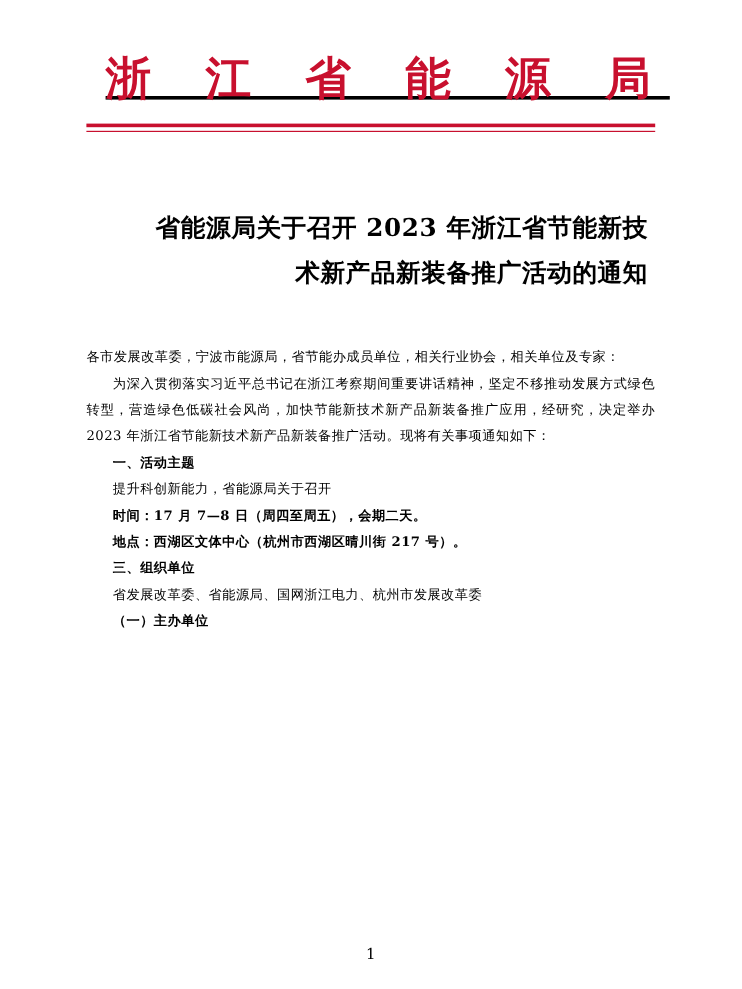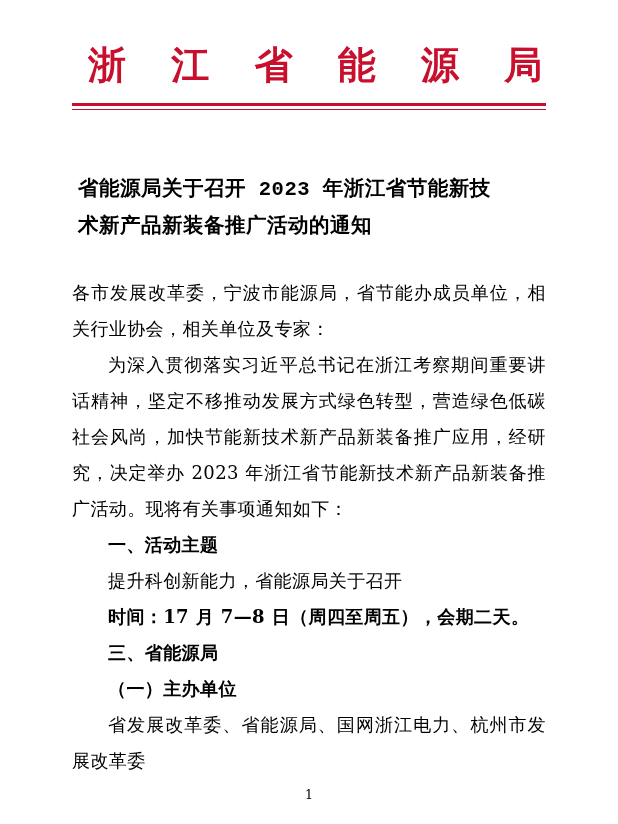--- a/index.html
+++ b/index.html
@@ -19,20 +19,21 @@
     width: 618px;
     height: 824px;
     box-sizing: border-box;
     padding: 0 72px;
   }
 
   
   .letterhead {
     text-align: center;
     padding-top: 40px;
+    text-decoration: underline;
   }
   .letterhead-title {
     color: #c8102e;
     font-family: "DejaVu Serif", "Liberation Serif", serif;
     font-weight: bold;
     font-size: 38px;
     letter-spacing: 16px;
     text-indent: 16px;
     line-height: 1.3;
     white-space: nowrap;
@@ -49,33 +50,32 @@
   .rule-thin {
     height: 1px;
     background: #c8102e;
     width: 100%;
     margin-top: 3px;
   }
 
   
   .doc-title {
     margin-top: 62px;
-    text-align: left;
+    text-align: right;
     font-weight: bold;
     font-size: 20.5px;
     line-height: 1.78;
     letter-spacing: 0.5px;
     padding: 0 6px;
-    font-family: Liberation Mono, monospace;
   }
 
   
   .body-text {
-    margin-top: 30px;
-    font-size: 18px;
+    margin-top: 42px;
+    font-size: 11px;
     line-height: 2.0;
     letter-spacing: 0.4px;
     text-align: justify;
     text-justify: inter-ideograph;
   }
   .para {
     margin: 0;
   }
   .indent2 {
     text-indent: 2em;
@@ -117,19 +117,20 @@
     <div>省能源局关于召开 2023 年浙江省节能新技</div>
     <div>术新产品新装备推广活动的通知</div>
   </div>
 
   <div class="body-text">
     <p class="para">各市发展改革委，宁波市能源局，省节能办成员单位，相关行业协会，相关单位及专家：</p>
     <p class="para indent2">为深入贯彻落实习近平总书记在浙江考察期间重要讲话精神，坚定不移推动发展方式绿色转型，营造绿色低碳社会风尚，加快节能新技术新产品新装备推广应用，经研究，决定举办 2023 年浙江省节能新技术新产品新装备推广活动。现将有关事项通知如下：</p>
     <p class="para heading-item">一、活动主题</p>
     <p class="para indent2">提升科创新能力，省能源局关于召开</p>
     <p class="para indent2 lead">时间：17 月 7—8 日（周四至周五），会期二天。</p>
-    <p class="para heading-item">三、省能源局</p>
+    <p class="para indent2 lead">地点：西湖区文体中心（杭州市西湖区晴川街 217 号）。</p>
+    <p class="para heading-item">三、组织单位</p>
+    <p class="para indent2">省发展改革委、省能源局、国网浙江电力、杭州市发展改革委</p>
     <p class="para heading-item">（一）主办单位</p>
-    <p class="para indent2">省发展改革委、省能源局、国网浙江电力、杭州市发展改革委</p>
   </div>
 
   <div class="page-number">1</div>
 </div>
 
 </body></html>

